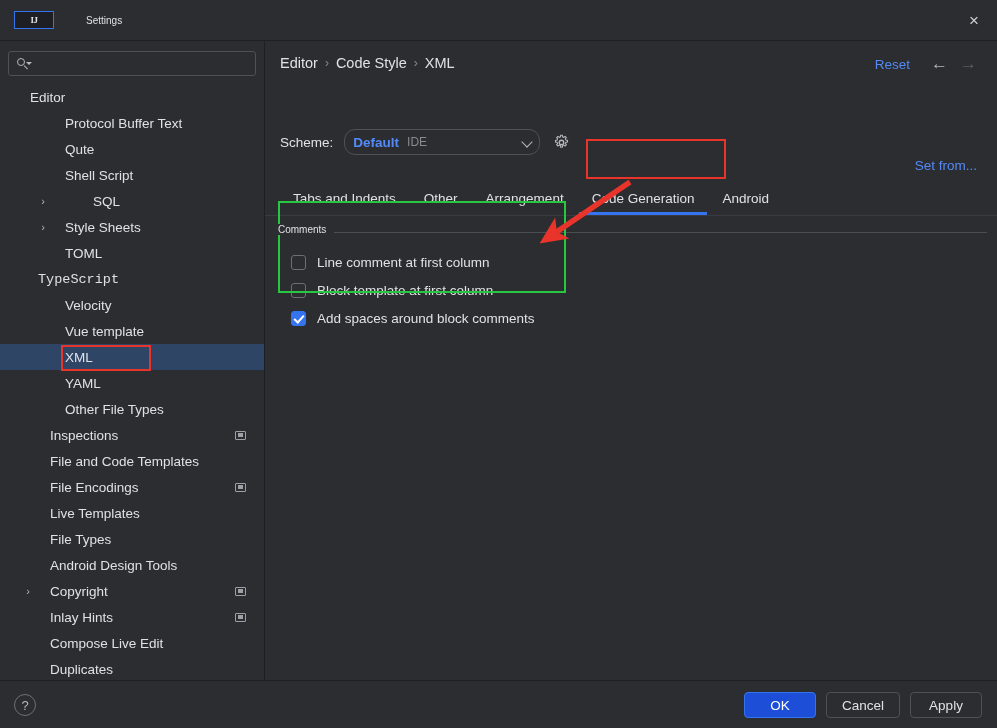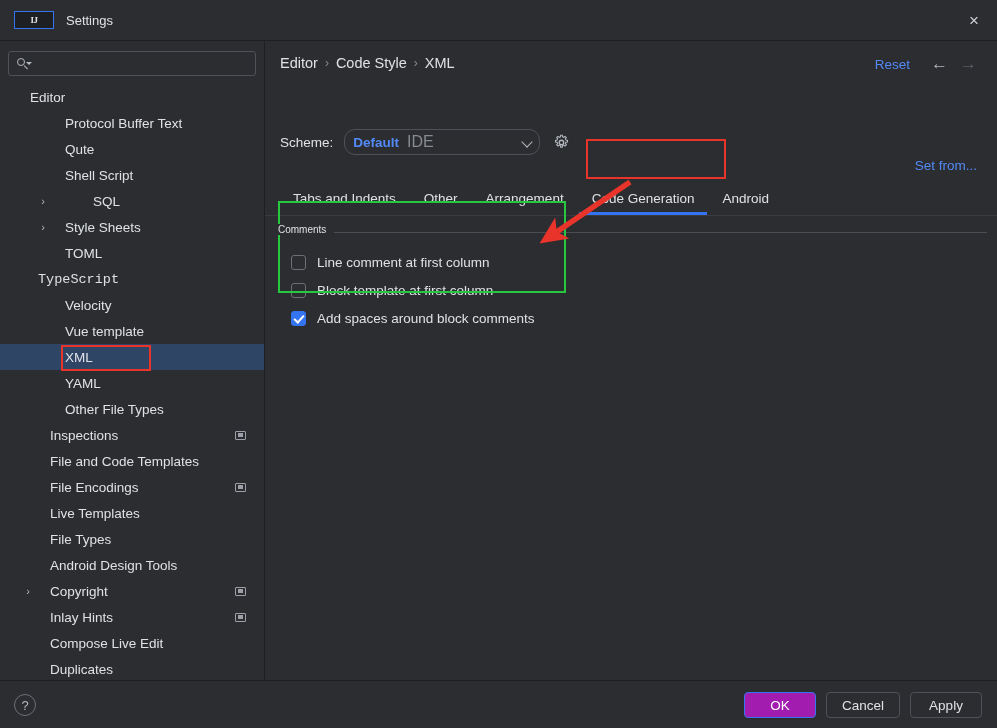--- a/index.html
+++ b/index.html
@@ -19,21 +19,21 @@
     display: flex; align-items: center;
   }
   .ij-logo {
     margin-left: 14px; width: 40px; height: 18px;
     background: #1e1f22; border: 1.5px solid #3574f0;
     display: flex; align-items: center; justify-content: center;
     font-size: 9px; font-weight: bold; color: #dfe1e5; letter-spacing: -0.5px;
     font-family: "Liberation Serif", serif;
   }
   .title-text {
-    margin-left: 12px; font-size: 13px; color: #dfe1e5; text-align: center;
+    margin-left: 32px; font-size: 10px; color: #dfe1e5; text-align: center;
   }
   .close-btn {
     position: absolute; right: 0; top: 0; width: 46px; height: 41px;
     display: flex; align-items: center; justify-content: center;
     color: #ced0d6; font-size: 17px; cursor: pointer;
   }
 
   
   .sidebar {
     position: absolute; left: 0; top: 41px; width: 264px; height: 639px;
@@ -118,21 +118,21 @@
   .scheme-row {
     position: absolute; left: 15px; top: 88px; display: flex; align-items: center;
   }
   .scheme-label { font-size: 13.5px; color: #dfe1e5; margin-right: 11px; }
   .scheme-select {
     width: 196px; height: 26px; background: #2b2d30; border: 1px solid #4e5157;
     border-radius: 11px; display: flex; align-items: center; padding: 0 8px;
     cursor: pointer; position: relative;
   }
   .scheme-name { font-size: 13.5px; color: #548af7; font-weight: bold; }
-  .scheme-sub { font-size: 16px; color: #878a91; margin-left: 8px; }
+  .scheme-sub { font-size: 12px; color: #878a91; margin-left: 8px; }
   .scheme-chevron {
     position: absolute; right: 8px; top: 8px; width: 8px; height: 8px;
     border-right: 1.4px solid #b4b8bf; border-bottom: 1.4px solid #b4b8bf;
     transform: rotate(45deg);
   }
   .gear {
     margin-left: 13px; width: 17px; height: 17px; position: relative; cursor: pointer;
   }
 
   .set-from {
@@ -202,21 +202,21 @@
     font-size: 13px; color: #b4b8bf; cursor: pointer;
   }
   .btn-row {
     position: absolute; right: 15px; top: 11px; display: flex; gap: 10px;
   }
   .btn {
     height: 26px; min-width: 72px; border-radius: 4px;
     display: flex; align-items: center; justify-content: center;
     font-size: 13.5px; cursor: pointer; padding: 0 15px;
   }
-  .btn.primary { background: #a21caf; color: #ffffff; border: 1px solid #3574f0; }
+  .btn.primary { background: #1d4ed8; color: #ffffff; border: 1px solid #3574f0; }
   .btn.normal { background: #2b2d30; color: #dfe1e5; border: 1px solid #4e5157; }
 
   
   .anno { position: absolute; pointer-events: none; }
   .anno-rect { border: 2px solid; }
   .anno-svg { position: absolute; left: 0; top: 0; pointer-events: none; }
 </style>
 </head>
 <body>
 

